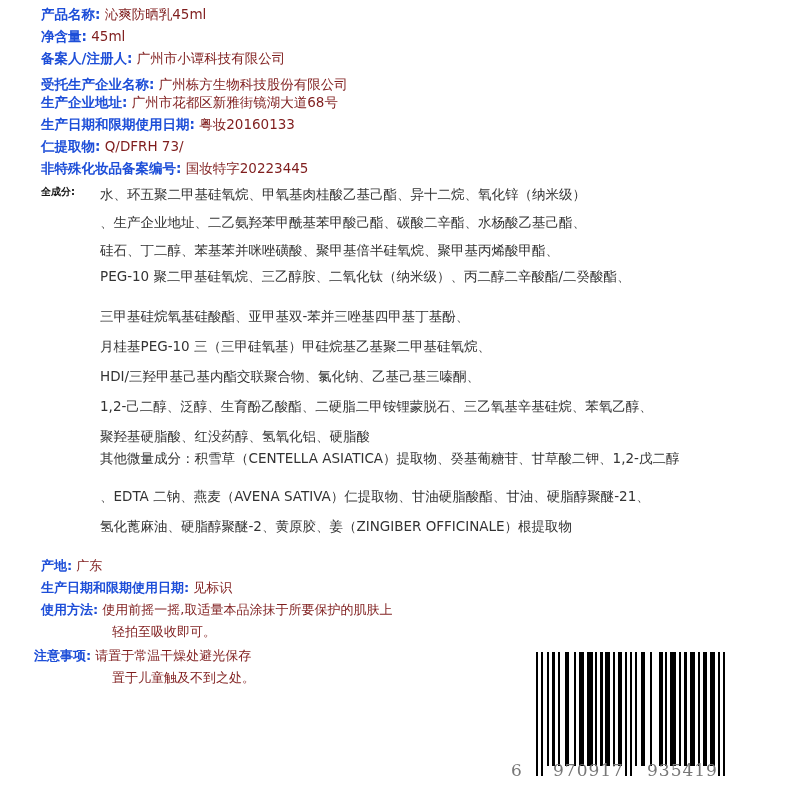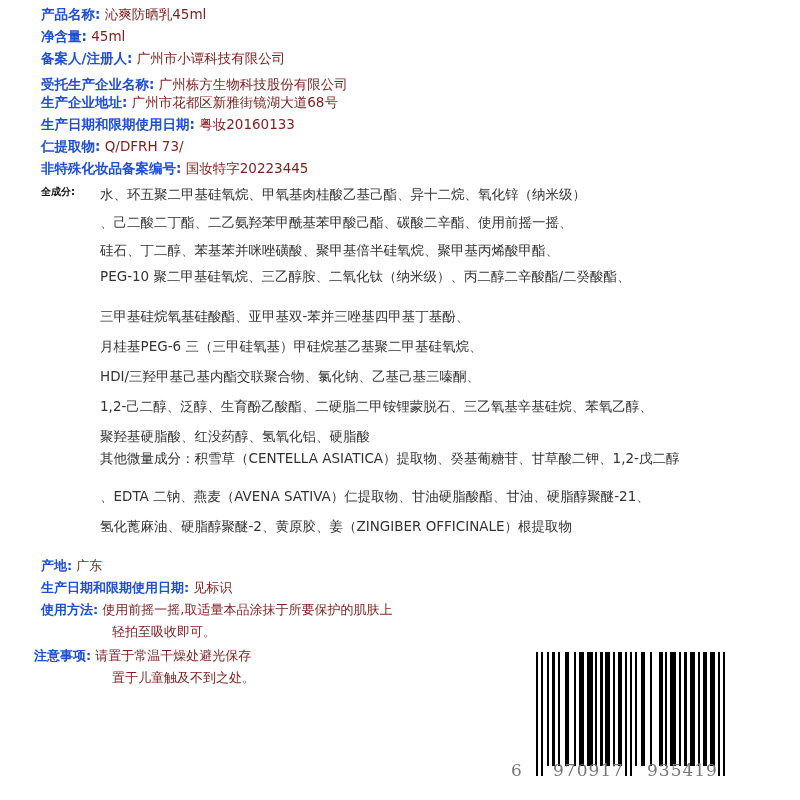--- a/index.html
+++ b/index.html
@@ -47,25 +47,25 @@
   <span class="lbl">仁提取物:</span>
   <span class="val">Q/DFRH 73/</span>
 </div>
 <div class="row" style="top:158px">
   <span class="lbl">非特殊化妆品备案编号:</span>
   <span class="val">国妆特字20223445</span>
 </div>
 
 <div class="ing-lbl">全成分:</div>
 <div class="ing" style="top:184px">水、环五聚二甲基硅氧烷、甲氧基肉桂酸乙基己酯、异十二烷、氧化锌（纳米级）</div>
-<div class="ing" style="top:212px">、己二酸二丁酯、二乙氨羟苯甲酰基苯甲酸己酯、碳酸二辛酯、使用前摇一摇、</div>
+<div class="ing" style="top:212px">、生产企业地址、二乙氨羟苯甲酰基苯甲酸己酯、碳酸二辛酯、水杨酸乙基己酯、</div>
 <div class="ing" style="top:240px">硅石、丁二醇、苯基苯并咪唑磺酸、聚甲基倍半硅氧烷、聚甲基丙烯酸甲酯、</div>
 <div class="ing" style="top:266px">PEG-10 聚二甲基硅氧烷、三乙醇胺、二氧化钛（纳米级）、丙二醇二辛酸酯/二癸酸酯、</div>
 <div class="ing" style="top:306px">三甲基硅烷氧基硅酸酯、亚甲基双-苯并三唑基四甲基丁基酚、</div>
-<div class="ing" style="top:336px">月桂基PEG-6 三（三甲硅氧基）甲硅烷基乙基聚二甲基硅氧烷、</div>
+<div class="ing" style="top:336px">月桂基PEG-10 三（三甲硅氧基）甲硅烷基乙基聚二甲基硅氧烷、</div>
 <div class="ing" style="top:366px">HDI/三羟甲基己基内酯交联聚合物、氯化钠、乙基己基三嗪酮、</div>
 <div class="ing" style="top:396px">1,2-己二醇、泛醇、生育酚乙酸酯、二硬脂二甲铵锂蒙脱石、三乙氧基辛基硅烷、苯氧乙醇、</div>
 <div class="ing" style="top:426px">聚羟基硬脂酸、红没药醇、氢氧化铝、硬脂酸</div>
 <div class="ing" style="top:448px">其他微量成分：积雪草（CENTELLA ASIATICA）提取物、癸基葡糖苷、甘草酸二钾、1,2-戊二醇</div>
 <div class="ing" style="top:486px">、EDTA 二钠、燕麦（AVENA SATIVA）仁提取物、甘油硬脂酸酯、甘油、硬脂醇聚醚-21、</div>
 <div class="ing" style="top:516px">氢化蓖麻油、硬脂醇聚醚-2、黄原胶、姜（ZINGIBER OFFICINALE）根提取物</div>
 
 <div class="sub" style="left:41px; top:556px">
   <span class="lbl">产地:</span>
   <span class="val">广东</span>

